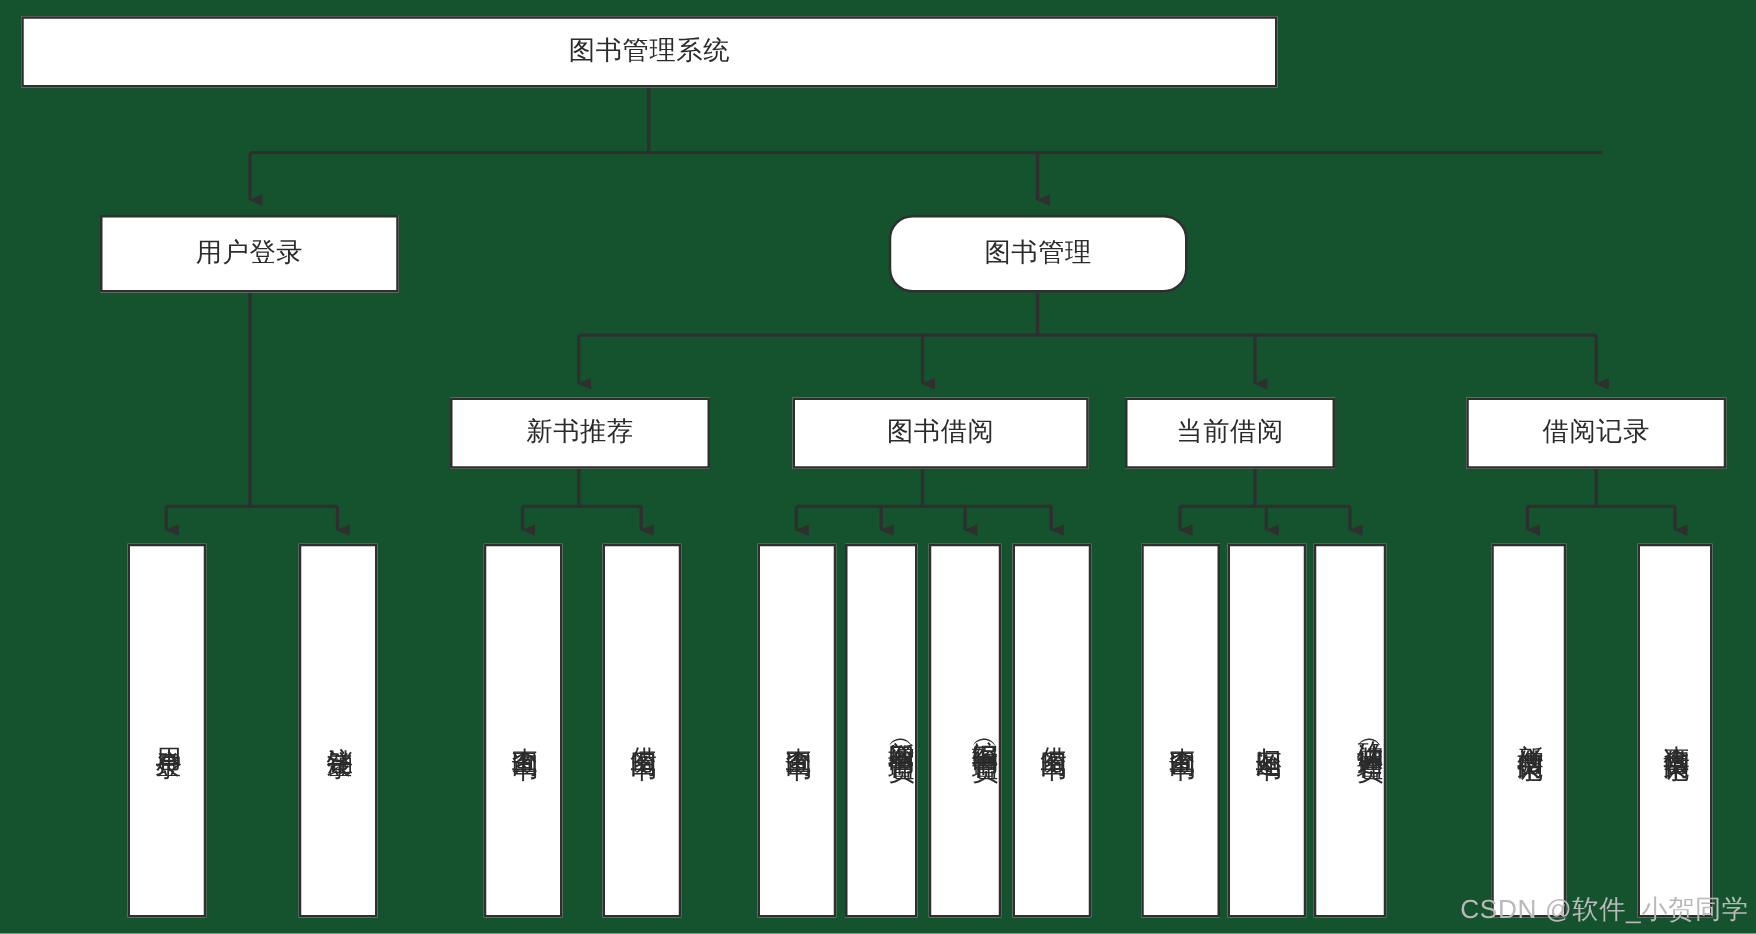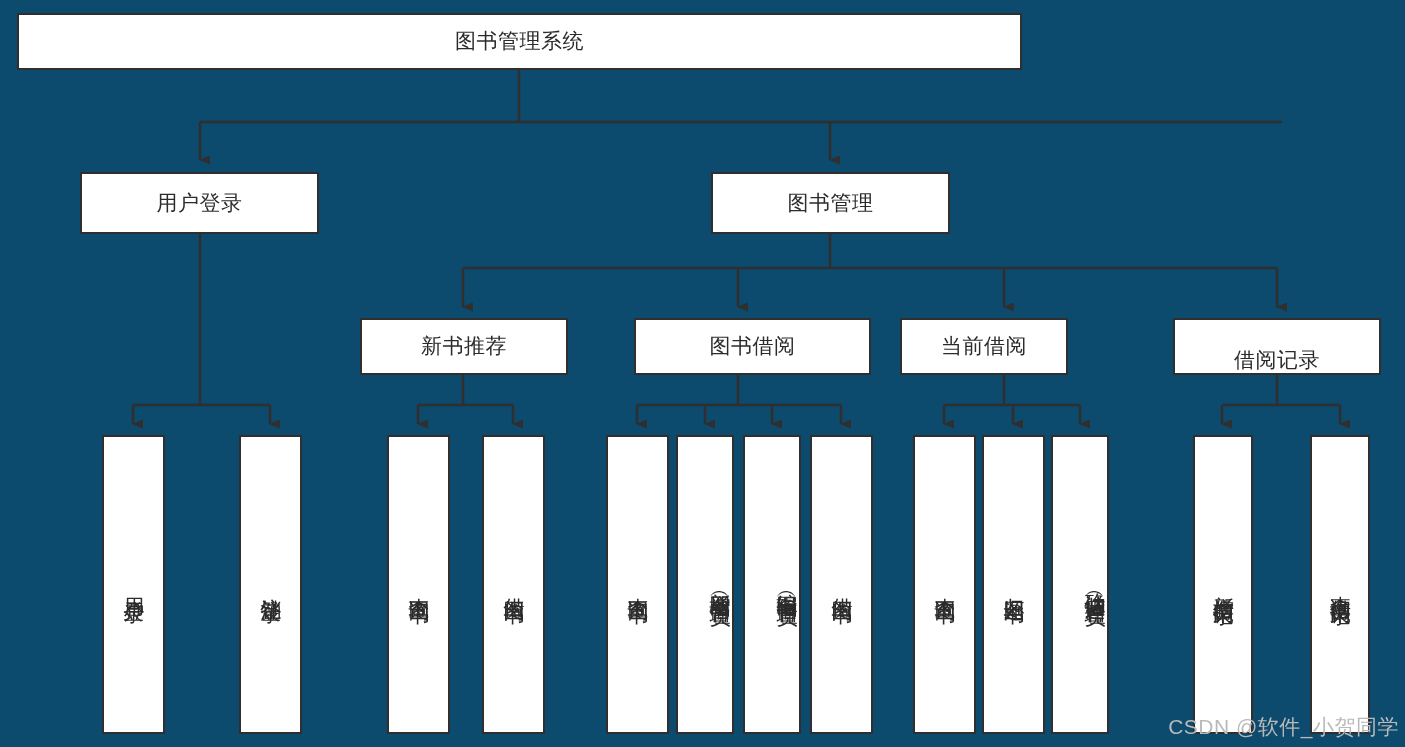--- a/index.html
+++ b/index.html
@@ -8,21 +8,21 @@
     padding: 0;
     background: #ffffff;
   }
   body {
     font-family: "Liberation Sans", "DejaVu Sans", sans-serif;
   }
   #canvas {
     position: relative;
     width: 1405px;
     height: 747px;
-    background: #0c4a6e;
+    background: #14532d;
     overflow: hidden;
   }
   
   #wires {
     position: absolute;
     left: 0;
     top: 0;
     width: 1405px;
     height: 747px;
     pointer-events: none;
@@ -128,34 +128,34 @@
     </g>
   </svg>
 
   <div class="node horiz" style="left:17px; top:13px; width:1005px; height:57px;">
     <span class="node-label">图书管理系统</span>
   </div>
 
   <div class="node horiz" style="left:80px; top:172px; width:239px; height:62px;">
     <span class="node-label">用户登录</span>
   </div>
-  <div class="node horiz" style="left:711px; top:172px; width:239px; height:62px;">
+  <div class="node horiz" style="left:711px; top:172px; width:239px; height:62px;border-radius:19px;">
     <span class="node-label">图书管理</span>
   </div>
 
   <div class="node horiz" style="left:360px; top:318px; width:208px; height:57px;">
     <span class="node-label">新书推荐</span>
   </div>
   <div class="node horiz" style="left:634px; top:318px; width:237px; height:57px;">
     <span class="node-label">图书借阅</span>
   </div>
   <div class="node horiz" style="left:900px; top:318px; width:168px; height:57px;">
     <span class="node-label">当前借阅</span>
   </div>
-  <div class="node horiz" style="left:1173px; top:318px; width:208px; height:57px;align-items:flex-end;">
+  <div class="node horiz" style="left:1173px; top:318px; width:208px; height:57px;">
     <span class="node-label">借阅记录</span>
   </div>
 
   <div class="node vert mid" style="left:102px; top:435px; width:63px; height:299px;">
     <span class="node-label">用户登录</span>
   </div>
   <div class="node vert mid" style="left:239px; top:435px; width:63px; height:299px;">
     <span class="node-label">注销登录</span>
   </div>
 

